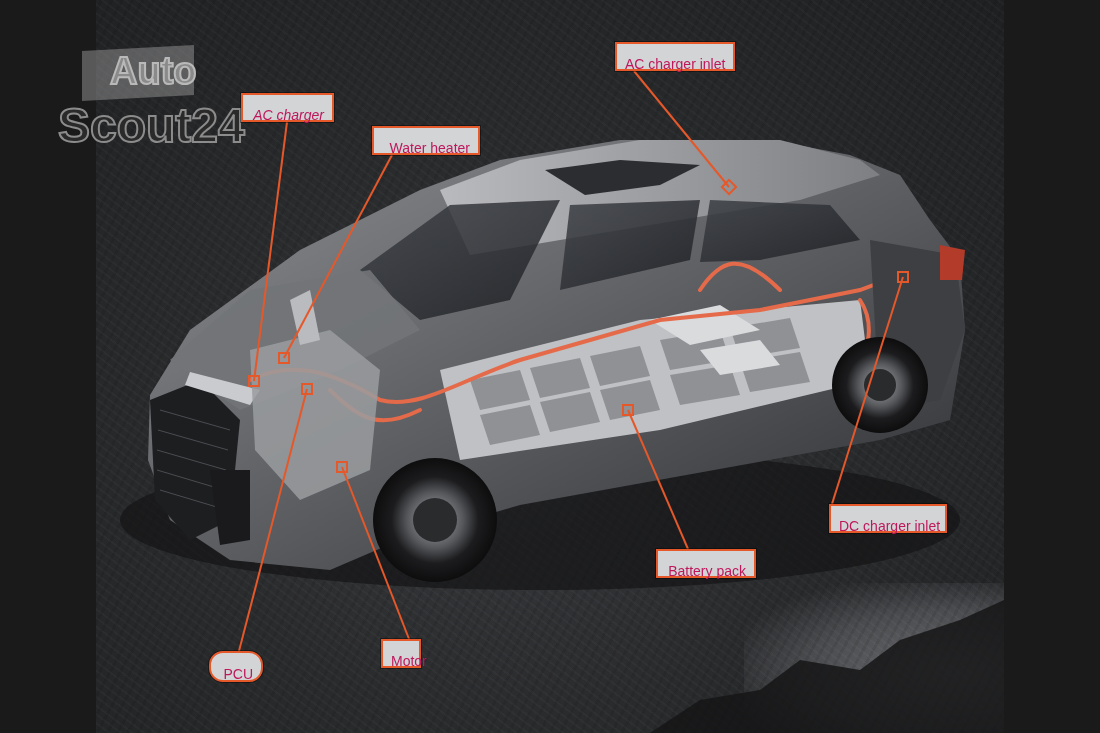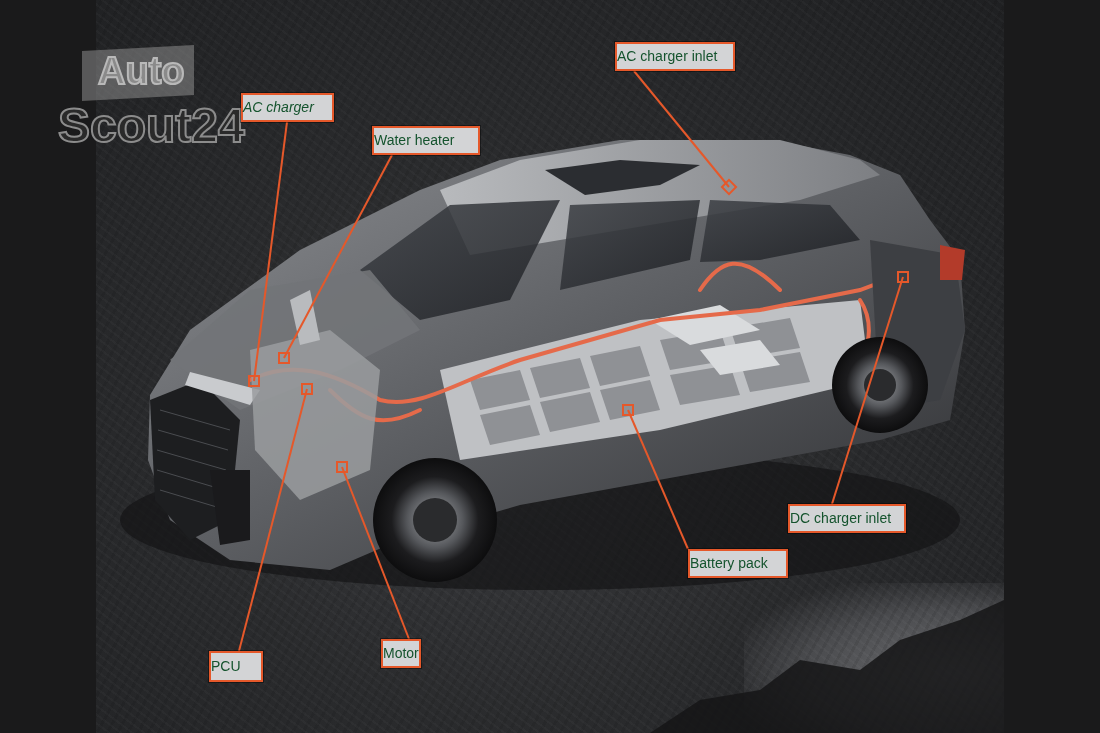--- a/index.html
+++ b/index.html
@@ -29,39 +29,39 @@
   .scene { position: absolute; left: 0; top: 0; width: 1100px; height: 733px; }
   .watermark {
     position: absolute; left: 82px; top: 48px;
   }
   .wm-auto-bg {
     position: absolute; left: 0; top: 0; width: 112px; height: 50px;
     background: rgba(140,140,140,0.55);
     transform: skewY(-3deg);
   }
   .wm-auto {
-    position: relative; left: 16px; top: 2px;
+    position: relative; left: 28px; top: 2px;
     font-size: 38px; font-weight: bold; color: #8a8a8a;
     -webkit-text-stroke: 2px #b9b9b9; letter-spacing: 0px;
   }
   .wm-scout {
     position: absolute; left: -24px; top: 50px;
     font-size: 48px; font-weight: bold; color: #2a2a2a;
     -webkit-text-stroke: 2px #8c8c8c; white-space: nowrap;
   }
   .callout {
     position: absolute;
     background: #d3d4d6;
     border: 2px solid #e5582a;
     box-shadow: 0 0 0 1px rgba(0,0,0,0.4);
-    color: #14532d;
+    color: #be185d;
     font-size: 14px;
-    padding: 0;
+    padding: 8px;
     height: 26px; line-height: 26px;
-    text-align: left;
+    text-align: right;
     white-space: nowrap;
     box-sizing: border-box;
   }
 </style>
 </head>
 <body>
 
 <div class="frame">
   <div class="road-light"></div>
 </div>
@@ -176,24 +176,24 @@
 
 <div class="callout" style="left:241px;top:93px;width:93px;height:29px;line-height:25px;font-style:italic;">
   <span>AC charger</span>
 </div>
 <div class="callout" style="left:372px;top:126px;width:108px;height:29px;line-height:25px;">
   <span>Water heater</span>
 </div>
 <div class="callout" style="left:615px;top:42px;width:120px;height:29px;line-height:25px;">
   <span>AC charger inlet</span>
 </div>
-<div class="callout" style="left:788px;top:504px;width:118px;height:29px;line-height:25px;">
+<div class="callout" style="left:829px;top:504px;width:118px;height:29px;line-height:25px;">
   <span>DC charger inlet</span>
 </div>
-<div class="callout" style="left:688px;top:549px;width:100px;height:29px;line-height:25px;">
+<div class="callout" style="left:656px;top:549px;width:100px;height:29px;line-height:25px;">
   <span>Battery pack</span>
 </div>
-<div class="callout" style="left:209px;top:651px;width:54px;height:31px;line-height:27px;">
+<div class="callout" style="left:209px;top:651px;width:54px;height:31px;line-height:27px;border-radius:14px;">
   <span>PCU</span>
 </div>
 <div class="callout" style="left:381px;top:639px;width:40px;height:29px;line-height:25px;">
   <span>Motor</span>
 </div>
 
 </body></html>

